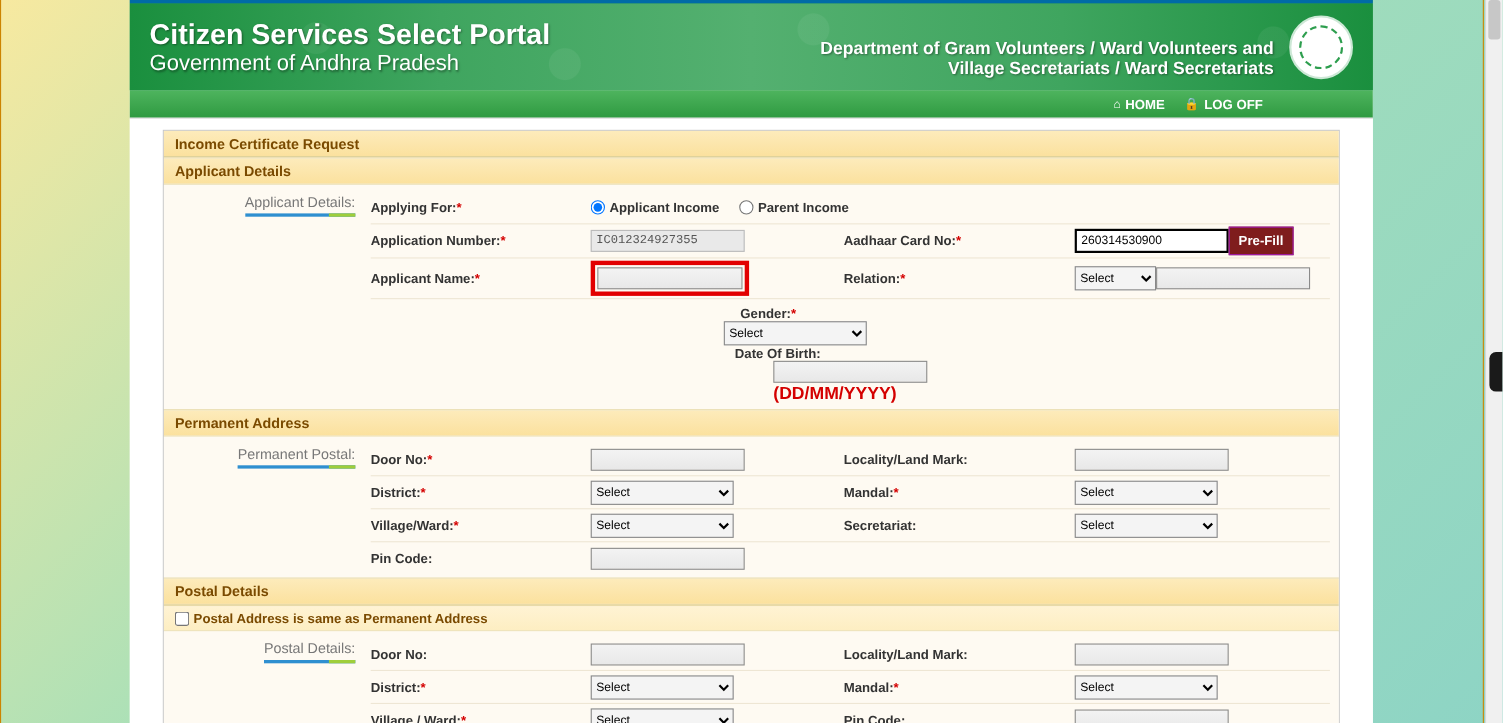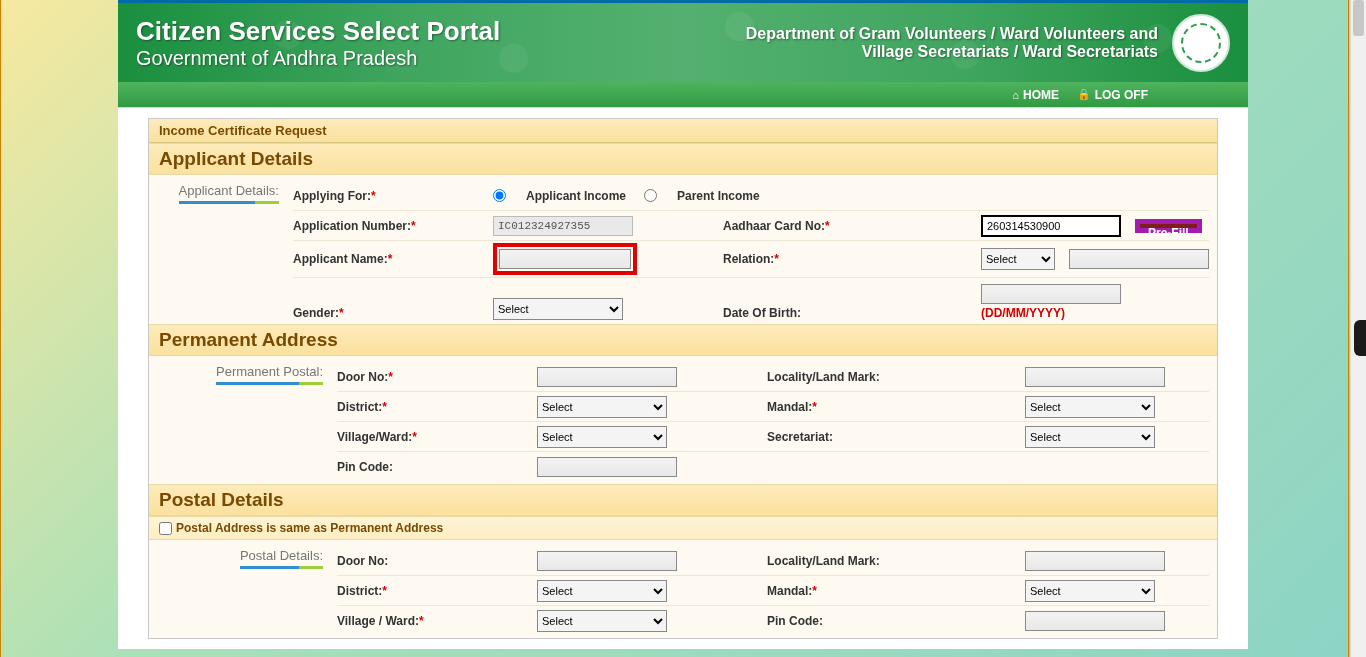--- a/index.html
+++ b/index.html
@@ -42,21 +42,21 @@
   .header-left { color: #fff; position: relative; z-index:1;}
   .portal-title {
     font-size: 26px;
     font-weight: bold;
     text-shadow: 1px 1px 2px rgba(0,0,0,0.4);
   }
   .portal-sub {
     font-size: 20px;
     text-shadow: 1px 1px 2px rgba(0,0,0,0.4);
   }
-  .header-right { color: #fff; text-align: right; font-size: 16px; font-weight: bold; text-shadow: 1px 1px 2px rgba(0,0,0,0.4); position:relative; z-index:1; display:flex; align-items:center; gap:14px;}
+  .header-right { color: #fff; text-align: right; font-size: 16px; font-weight: bold; text-shadow: 1px 1px 2px rgba(0,0,0,0.4); position:relative; z-index:1; display:flex; align-items:flex-end; gap:14px;}
   .emblem {
     width: 58px; height: 58px; border-radius: 50%;
     background: #fff;
     border: 2px solid #cde8d6;
     display:flex; align-items:center; justify-content:center;
     flex-shrink:0;
   }
   .emblem-inner{ width:40px;height:40px;border:2px dashed #2d9e4e;border-radius:50%; }
   .nav-bar {
     background: linear-gradient(#4eb45e, #2f9a41);
@@ -85,21 +85,21 @@
     font-weight: bold;
     font-size: 13px;
   }
   .section-hdr {
     background: linear-gradient(#fdebbb, #fbe19e);
     border-top: 1px solid #e8daa8;
     border-bottom: 1px solid #e8daa8;
     padding: 4px 10px;
     color: #7a4a00;
     font-weight: bold;
-    font-size: 19px;
+    font-size: 13px;
   }
   .sub-hdr {
     background: linear-gradient(#fff3d4, #fdeec2);
     border-top: 1px solid #e8daa8;
     border-bottom: 1px solid #e8daa8;
     padding: 4px 10px;
     color: #7a4a00;
     font-weight: bold;
     font-size: 12px;
     display:flex;
@@ -153,22 +153,21 @@
   .col-label2 {
     width: 210px;
     color: #333;
     font-weight: bold;
     font-size: 12px;
   }
   .col-field2 {
     flex:1;
     display:flex;
     align-items:center;
-    gap:14px;
-    margin-left:48px;
+    gap:0;
   }
   .req { color: #d40000; }
   .readonly-input {
     width: 140px;
     height: 20px;
     border: 1px solid #bbb;
     background: #e9e9e9;
     color:#555;
     font-size: 11px;
     padding: 0 4px;
@@ -197,32 +196,32 @@
   }
   .highlight-box {
     border: 4px solid #e20000;
     padding: 2px;
     display:inline-block;
   }
   .highlight-box .text-input{ width:132px; }
   .prefill-btn {
     background: #7f1d1d;
     color: #fff;
-    border: 5px solid #a21caf;
+    border: 1px solid #a21caf;
     padding: 2px 8px;
     font-weight: bold;
     font-size: 12px;
     cursor: pointer;
-    height:14px;
+    height:26px;
   }
   .radio-wrap {
     display:flex; gap:18px; align-items:center; font-weight:bold; color:#333;
   }
-  .radio-wrap label{ display:flex; align-items:center; gap:20px; cursor:pointer;}
-  .dob-hint { color: #d40000; font-size: 12px; font-weight: bold; margin-top:2px;}
+  .radio-wrap label{ display:flex; align-items:center; gap:4px; cursor:pointer;}
+  .dob-hint { color: #d40000; font-size: 16px; font-weight: bold; margin-top:2px;}
   .scrollbar {
     position: absolute;
     right: 0; top: 0; bottom: 0;
     width: 16px;
     background: #f0f0f0;
     border-left:1px solid #d7d7d7;
   }
   .scroll-thumb{
     position:absolute; top:0; left:2px; right:2px; height:36px;
     background:#c7c7c7; border-radius:3px;
@@ -320,21 +319,21 @@
                 <input class="text-input" style="">
               </span>
             </div>
             <div class="col-label2"><span>Relation:</span><span class="req">*</span></div>
             <div class="col-field2">
               <select class="select" style="width:74px"><option>Select</option></select>
               <input class="text-input" style="">
             </div>
           </div>
 
-          <div class="row" style="align-items:flex-end; padding-top:6px;">
+          <div class="row" style="align-items:center; padding-top:6px;flex-direction:column;">
             <div class="col-label"><span>Gender:</span><span class="req">*</span></div>
             <div class="col-field"><select class="select"><option>Select</option></select></div>
             <div class="col-label2"><span>Date Of Birth:</span></div>
             <div class="col-field2" style="display:block;">
               <input class="text-input" style="">
               <div class="dob-hint">(DD/MM/YYYY)</div>
             </div>
           </div>
 
         </div>

